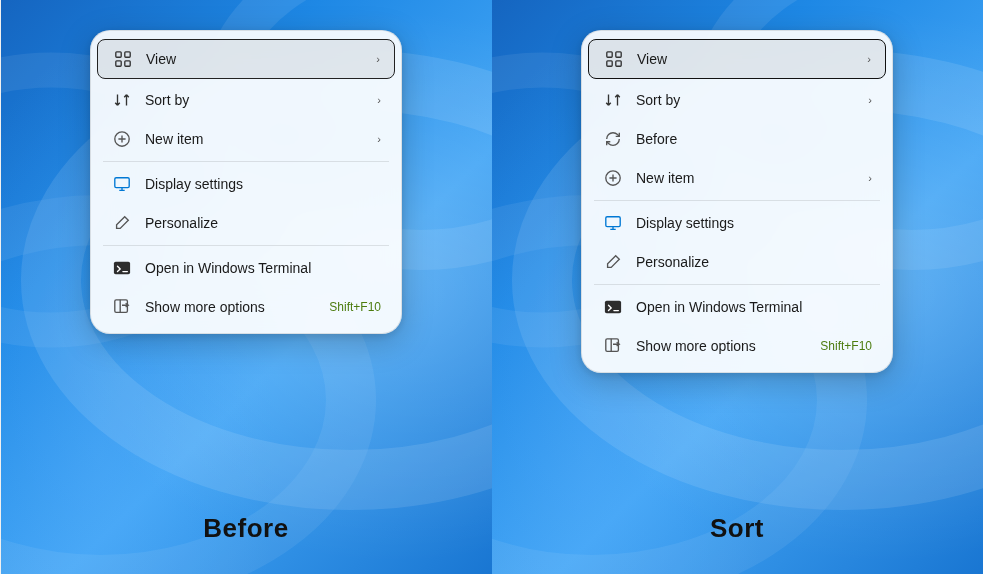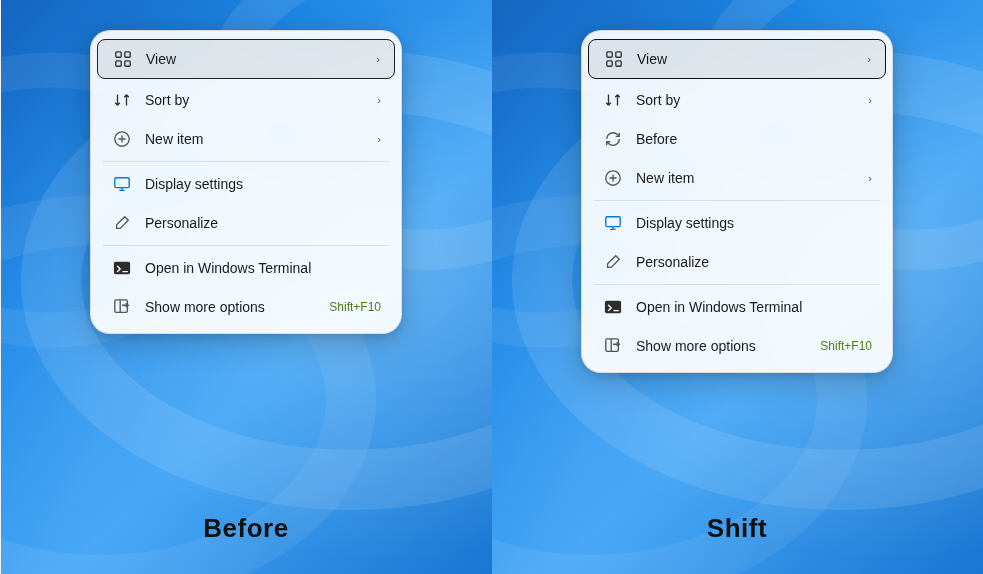--- a/index.html
+++ b/index.html
@@ -326,15 +326,15 @@
       <rect x="2" y="2" width="14" height="14" rx="1.5"></rect>
       <path d="M8 2v14M16 8h-6"></path>
       <path d="M14 6l3 2-3 2"></path>
     </svg>
             </div>
             <span class="menu-label">Show more options</span>
             <span class="menu-shortcut">Shift+F10</span>
           </div>
         </div>
       </div>
-      <div class="panel-label">Shift</div>
+      <div class="panel-label">Sort</div>
     </div>
   </div>
 
 </body></html>

